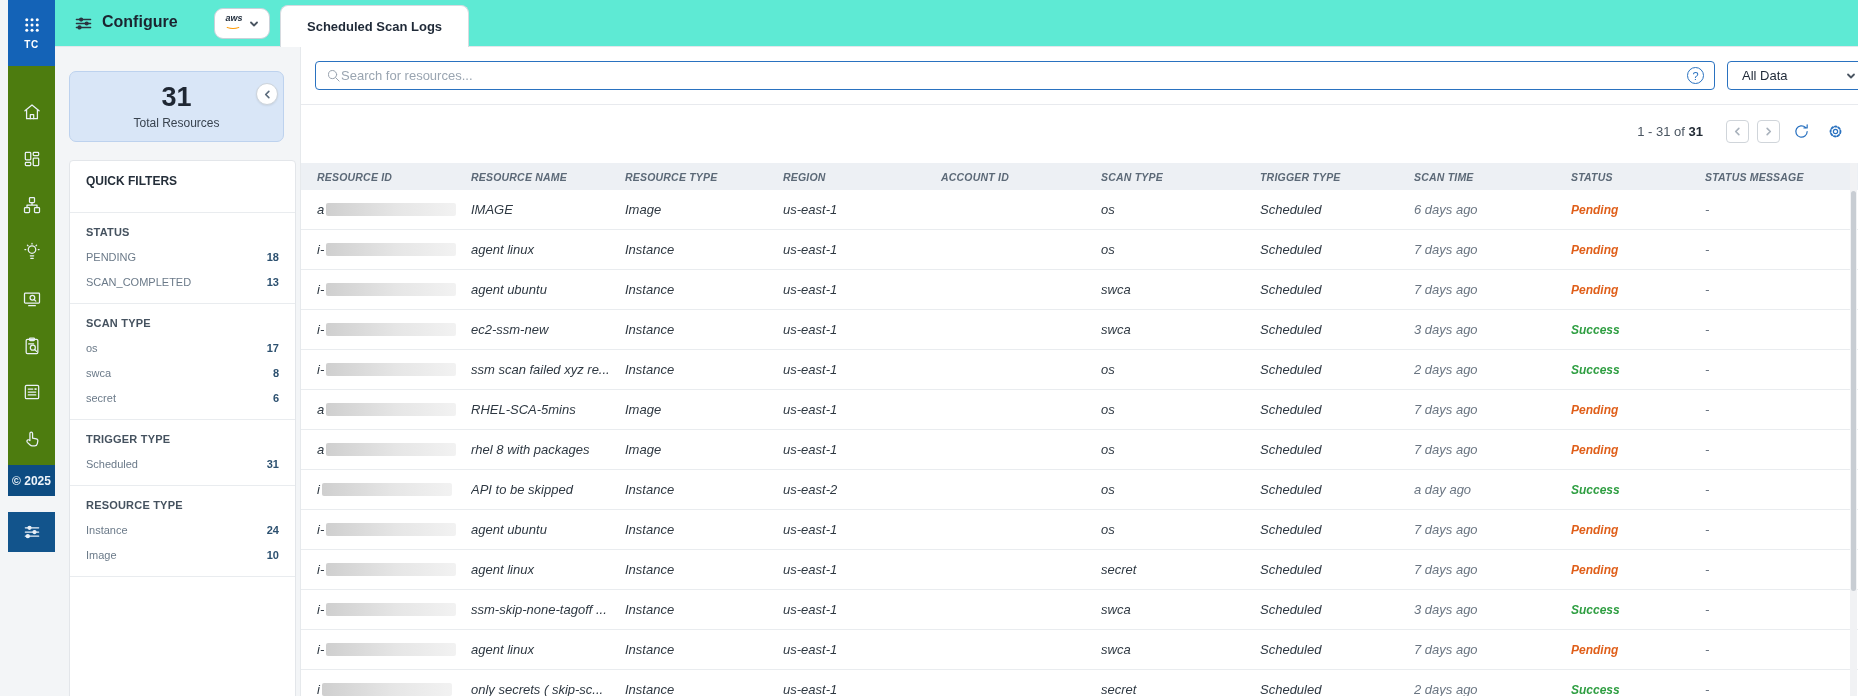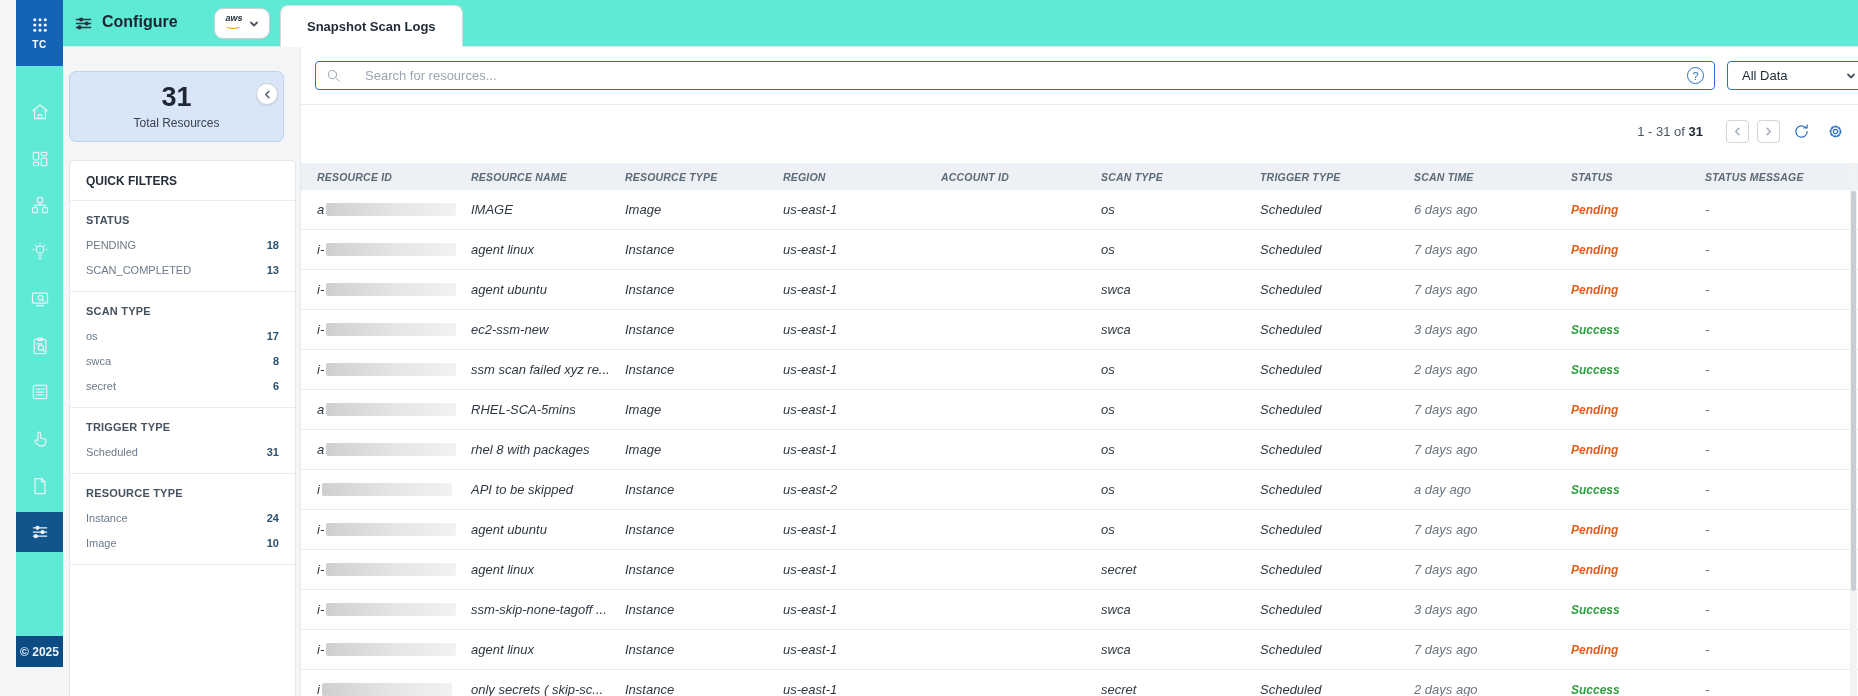--- a/index.html
+++ b/index.html
@@ -1,20 +1,20 @@
 <!DOCTYPE html>
 <html><head>
 <meta charset="utf-8">
 <style>
   * { margin:0; padding:0; box-sizing:border-box; }
   html,body { width:1858px; height:696px; overflow:hidden; background:#f3f5f7;
     font-family:"Liberation Sans", sans-serif; }
 
   
-  #rail { position:absolute; left:16px; top:0; width:47px; height:667px; background:#5eead4; z-index:30; }
+  #rail { position:absolute; left:8px; top:0; width:47px; height:496px; background:#4d7c0f; z-index:30; }
   #rail-top { position:absolute; left:0; top:0; width:47px; height:66px; background:#1463b7;
     display:flex; flex-direction:column; align-items:center; justify-content:center; gap:5px; }
   #rail-logo-text { color:#fff; font-size:10px; font-weight:bold; letter-spacing:.5px; }
   .rail-item { position:absolute; left:0; width:47px; height:40px; display:flex; align-items:center; justify-content:center; cursor:pointer; }
   .rail-item.active { background:#12548c; }
   .rail-item svg { width:20px; height:20px; stroke:#eaf1f8; stroke-width:1.5; fill:none;
     stroke-linecap:round; stroke-linejoin:round; }
   #rail-copyright { position:absolute; left:0; bottom:0; width:47px; height:31px; background:#0d4c82;
     color:#eef4fa; font-size:12px; font-weight:bold; display:flex; align-items:center; justify-content:center; }
 
@@ -44,32 +44,32 @@
     border:1px solid #bdd2ee; border-radius:7px; display:flex; flex-direction:column; align-items:center; justify-content:center; cursor:pointer; }
   #total-value { font-size:27px; font-weight:bold; color:#1f2733; line-height:1.1; }
   #total-label { font-size:12px; color:#39434f; margin-top:4px; }
   #collapse-btn { position:absolute; left:209px; top:36px; width:22px; height:22px; border-radius:50%;
     background:#fff; border:1px solid #cdd4db; display:flex; align-items:center; justify-content:center;
     cursor:pointer; box-shadow:0 1px 2px rgba(0,0,0,.08); z-index:5; }
   #collapse-btn svg { width:9px; height:9px; stroke:#5b6b7c; stroke-width:1.8; fill:none; stroke-linecap:round; stroke-linejoin:round; }
 
   #filters-card { position:absolute; left:22px; top:113px; width:227px; bottom:-1px; background:#fff;
     border:1px solid #e3e6ea; border-radius:4px 4px 0 0; }
-  #filters-title { padding:13px 16px 12px; font-size:12px; font-weight:bold; color:#252f3a; border-bottom:1px solid #e9ecef; }
+  #filters-title { padding:13px 16px 24px; font-size:12px; font-weight:bold; color:#252f3a; border-bottom:1px solid #e9ecef; }
   .filter-group { padding:13px 16px 15px; border-bottom:1px solid #e9ecef; }
   .filter-group-title { font-size:11px; font-weight:bold; color:#45525f; letter-spacing:.2px; }
   .filter-item { display:flex; justify-content:space-between; margin-top:13px; cursor:pointer; }
   .filter-item-label { font-size:11px; color:#6b7a89; }
   .filter-item-count { font-size:11px; font-weight:bold; color:#2d5170; }
 
   
   #right-card { position:absolute; left:253px; top:0; width:1558px; height:649px; background:#fff; border-left:1px solid #e6e9ec; }
   #search-row { position:absolute; left:0; top:0; width:100%; height:58px; background:#fff; border-bottom:1px solid #e8eaee; }
   #search-box { position:absolute; left:14px; top:14px; width:1400px; height:29px; border:1px solid #2a72c0;
-    border-radius:4px; background:#fff; display:flex; align-items:center; padding:0 10px; gap:24px; }
+    border-radius:4px; background:#fff; display:flex; align-items:center; padding:0 10px; gap:0; }
   #search-box svg.mag { width:15px; height:15px; stroke:#98a2ae; stroke-width:1.6; fill:none; stroke-linecap:round; }
   #search-input { flex:1; border:none; outline:none; font-size:13px; color:#2b3440; font-family:"Liberation Sans",sans-serif; }
   #search-input::placeholder { color:#9aa5b1; }
   #help-btn { width:17px; height:17px; border-radius:50%; border:1.4px solid #2a72c0; color:#2a72c0;
     font-size:11px; display:flex; align-items:center; justify-content:center; cursor:pointer; flex:0 0 auto; }
   #scope-select { position:absolute; left:1426px; top:14px; width:140px; height:29px; border:1px solid #2a72c0;
     border-radius:4px; background:#fff; display:flex; align-items:center; justify-content:space-between;
     padding:0 10px 0 14px; cursor:pointer; }
   #scope-label { font-size:13px; color:#1f2937; }
 
@@ -207,21 +207,21 @@
       </svg>
   </span>
   <div id="page-title">Configure</div>
   <div id="account-switcher">
     <span id="aws-logo">aws</span>
     <svg class="chev" viewBox="0 0 10 10">
         <polyline points="2,3.5 5,6.5 8,3.5"></polyline>
       </svg>
   </div>
   <div id="tabs">
-      <div class="tab active">Snapshot Scan Logs</div>
+      <div class="tab active">Scheduled Scan Logs</div>
     </div>
 </div>
 
 <div id="content">
 
   <div id="total-card">
     <div id="total-value">31</div>
     <div id="total-label">Total Resources</div>
   </div>
   <div id="collapse-btn">

